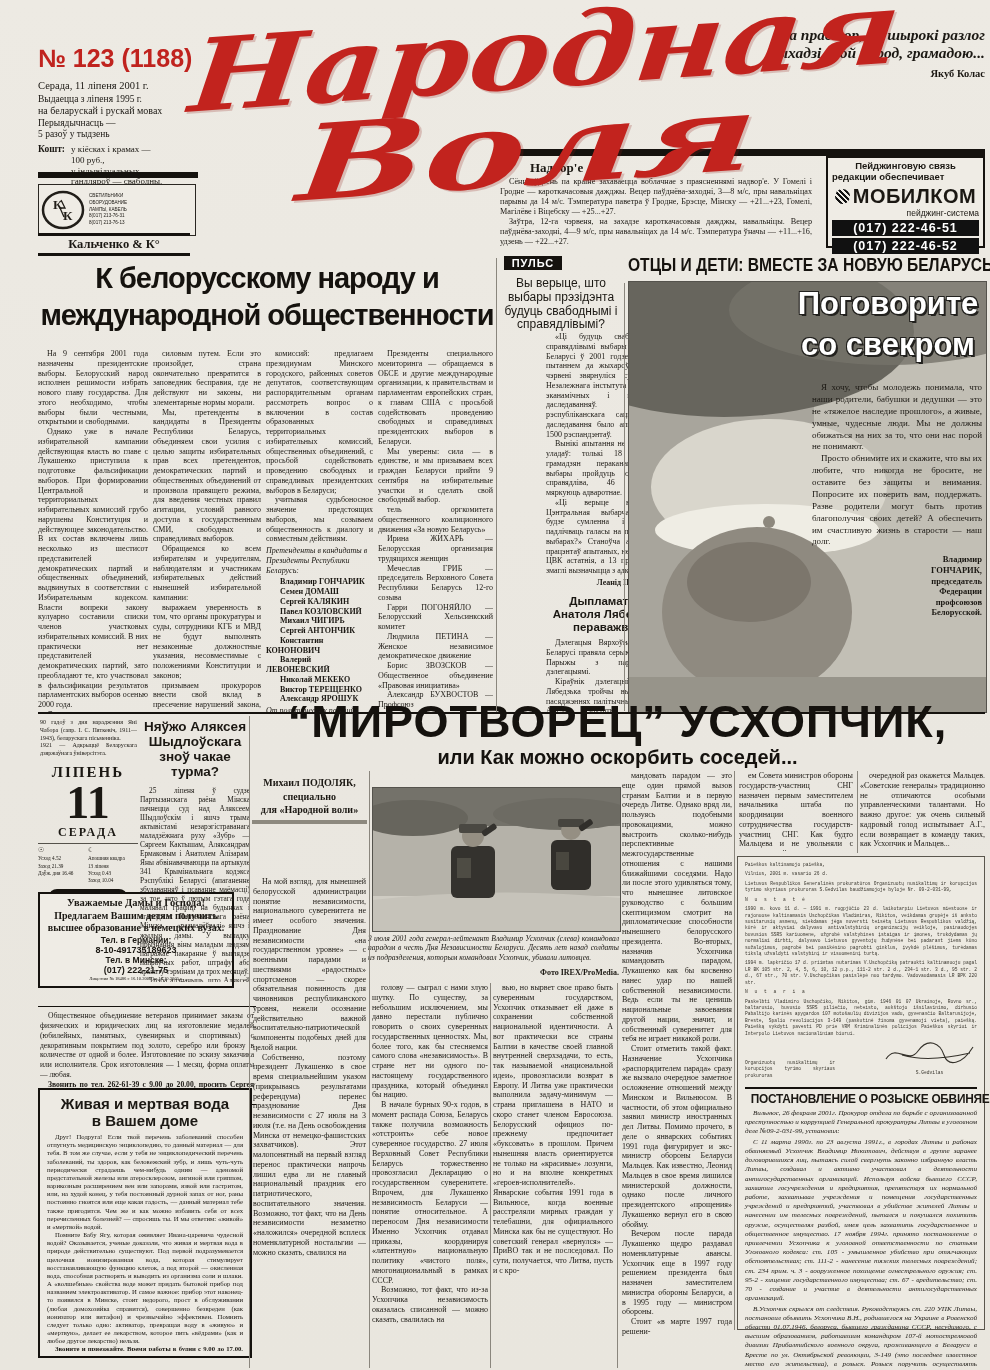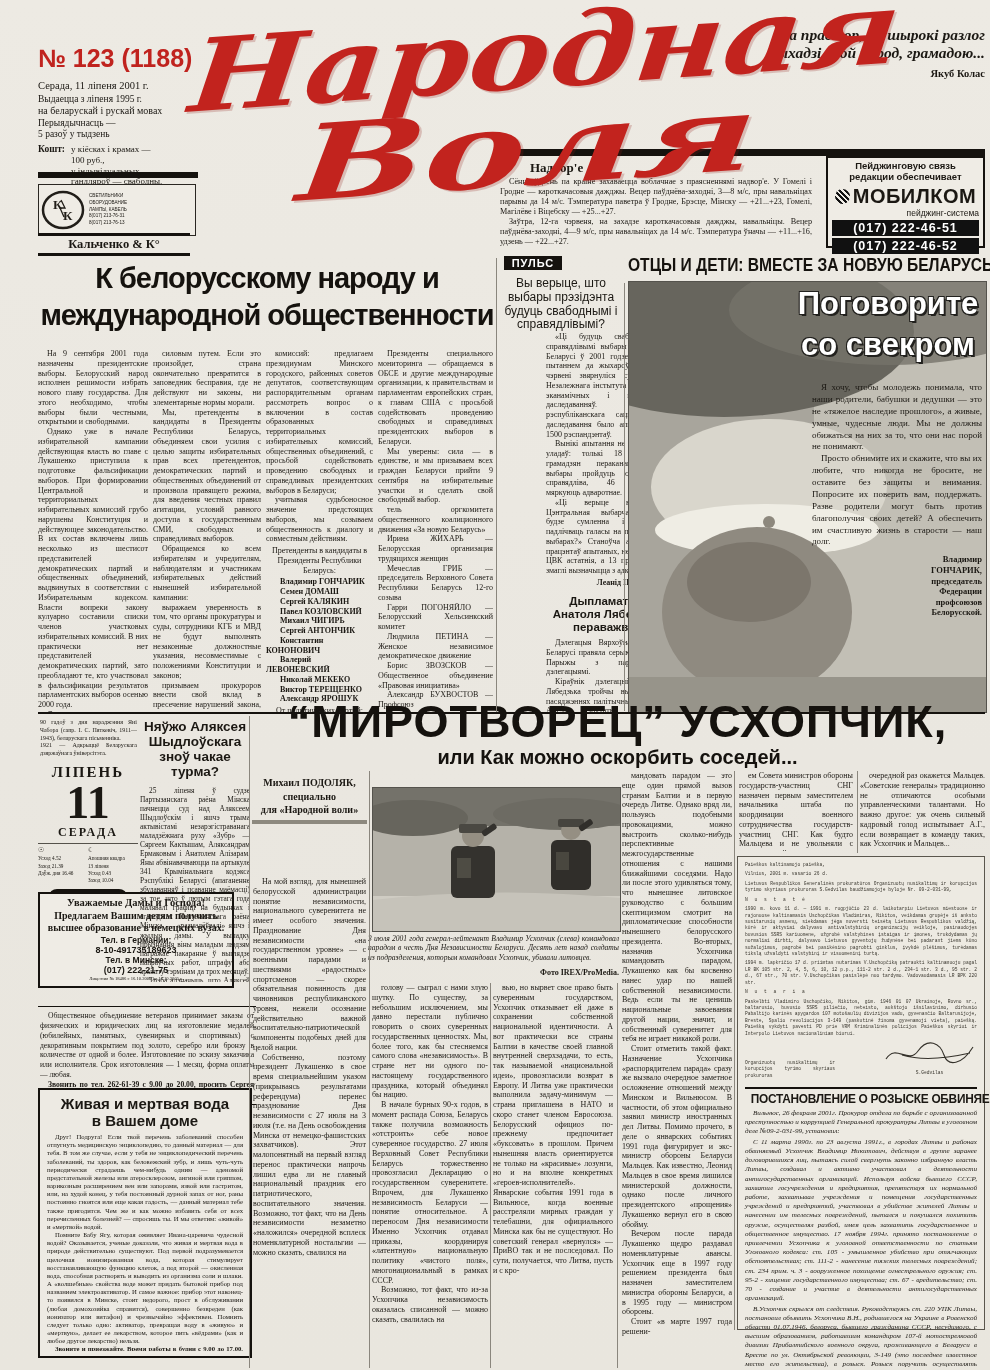--- a/index.html
+++ b/index.html
@@ -6,21 +6,21 @@
   .page{position:relative;width:990px;height:1370px;margin:0 auto;background:#ebe8e1;
         font-family:"Liberation Serif",serif;color:#1b1813;overflow:hidden;
         background-image:linear-gradient(180deg,#edeae3 0%,#eae7e0 55%,#e9e6de 100%);}
   .abs{position:absolute;}
   .sans{font-family:"Liberation Sans",sans-serif;}
   .red{color:#c0231e;}
   .bar{background:#15120e;}
   .vr{position:absolute;width:1px;background:#8a867d;}
   .col{position:absolute;font-size:8px;line-height:1.22;text-align:justify;overflow:hidden;}
   .col .p{text-indent:9px;}
-  .col .it{text-align:center;text-indent:0;margin:2px 0;}
+  .col .it{font-style:italic;text-align:left;text-indent:0;margin:2px 0;}
   .col .nm{font-weight:bold;text-indent:14px;text-align:left;}
   .col .sg{text-align:right;font-weight:bold;text-indent:0;margin:2px 0 4px;}
   .col .h2x{font-family:"Liberation Sans",sans-serif;font-weight:bold;font-size:11.5px;
             line-height:1.15;text-align:center;text-indent:0;margin:7px 0 4px;}
   .mast{position:absolute;color:#c2231e;font-family:"DejaVu Serif",serif;font-style:italic;
         font-weight:bold;line-height:1;z-index:3;transform-origin:left top;
         text-shadow:2px 2px 0 rgba(140,28,22,.22);}
   .bignews{font-family:"Liberation Sans",sans-serif;font-weight:bold;color:#15120e;}
   .phone-strip{background:#111;color:#ffffff;font-family:"Liberation Sans",sans-serif;
                font-weight:bold;font-size:12.5px;text-align:center;letter-spacing:1px;
@@ -85,21 +85,21 @@
   <div class="abs bar" style="left:497px;top:149px;width:488px;height:7px;"></div>
 
   <div class="abs" style="left:530px;top:160px;font-size:13px;font-weight:bold;">Надвор'е</div>
   <div class="abs col" style="left:500px;top:177px;width:312px;height:72px;font-size:8.2px;">
     <div class="p">Сёння ўдзень па краіне захаваецца воблачнае з праясненнямі надвор'е. У Гомелі і Гродне — кароткачасовыя дажджы. Вецер паўднёва-заходні, 3—8 м/с, пры навальніцах парывы да 14 м/с. Тэмпература паветра ў Гродне, Брэсце, Мінску — +21...+23, Гомелі, Магілёве і Віцебску — +25...+27.</div>
     <div class="p">Заўтра, 12-га чэрвеня, на захадзе кароткачасовыя дажджы, навальніцы. Вецер паўднёва-заходні, 4—9 м/с, пры навальніцах да 14 м/с. Тэмпература ўначы — +11...+16, удзень — +22...+27.</div>
   </div>
 
   <div class="abs" style="left:826px;top:156px;width:159px;height:92px;border:2.5px solid #15120e;background:#efece5;padding:3px 4px;box-sizing:border-box;">
     <div class="sans" style="font-size:9.5px;font-weight:bold;text-align:center;line-height:1.15;">Пейджинговую связь</div>
-    <div class="sans" style="font-size:9.5px;font-weight:bold;text-align:center;line-height:1.15;">редакции обеспечивает</div>
+    <div class="sans" style="font-size:9.5px;font-weight:bold;text-align:left;line-height:1.15;">редакции обеспечивает</div>
     <div style="display:flex;align-items:center;justify-content:center;gap:3px;margin-top:2px;">
       <span style="width:15px;height:15px;border-radius:50%;background:repeating-linear-gradient(45deg,#111 0 2px,#efece5 2px 4px);display:inline-block;"></span>
       <span class="sans" style="font-size:20px;font-weight:bold;letter-spacing:.5px;">МОБИЛКОМ</span>
     </div>
     <div class="sans" style="font-size:8.5px;text-align:right;">пейджинг-система</div>
     <div class="phone-strip">(017) 222-46-51</div>
     <div class="phone-strip">(017) 222-46-52</div>
   </div>
 
   <div class="abs bignews" style="left:38px;top:260px;width:458px;text-align:center;font-size:29px;line-height:1.28;letter-spacing:-1px;">

